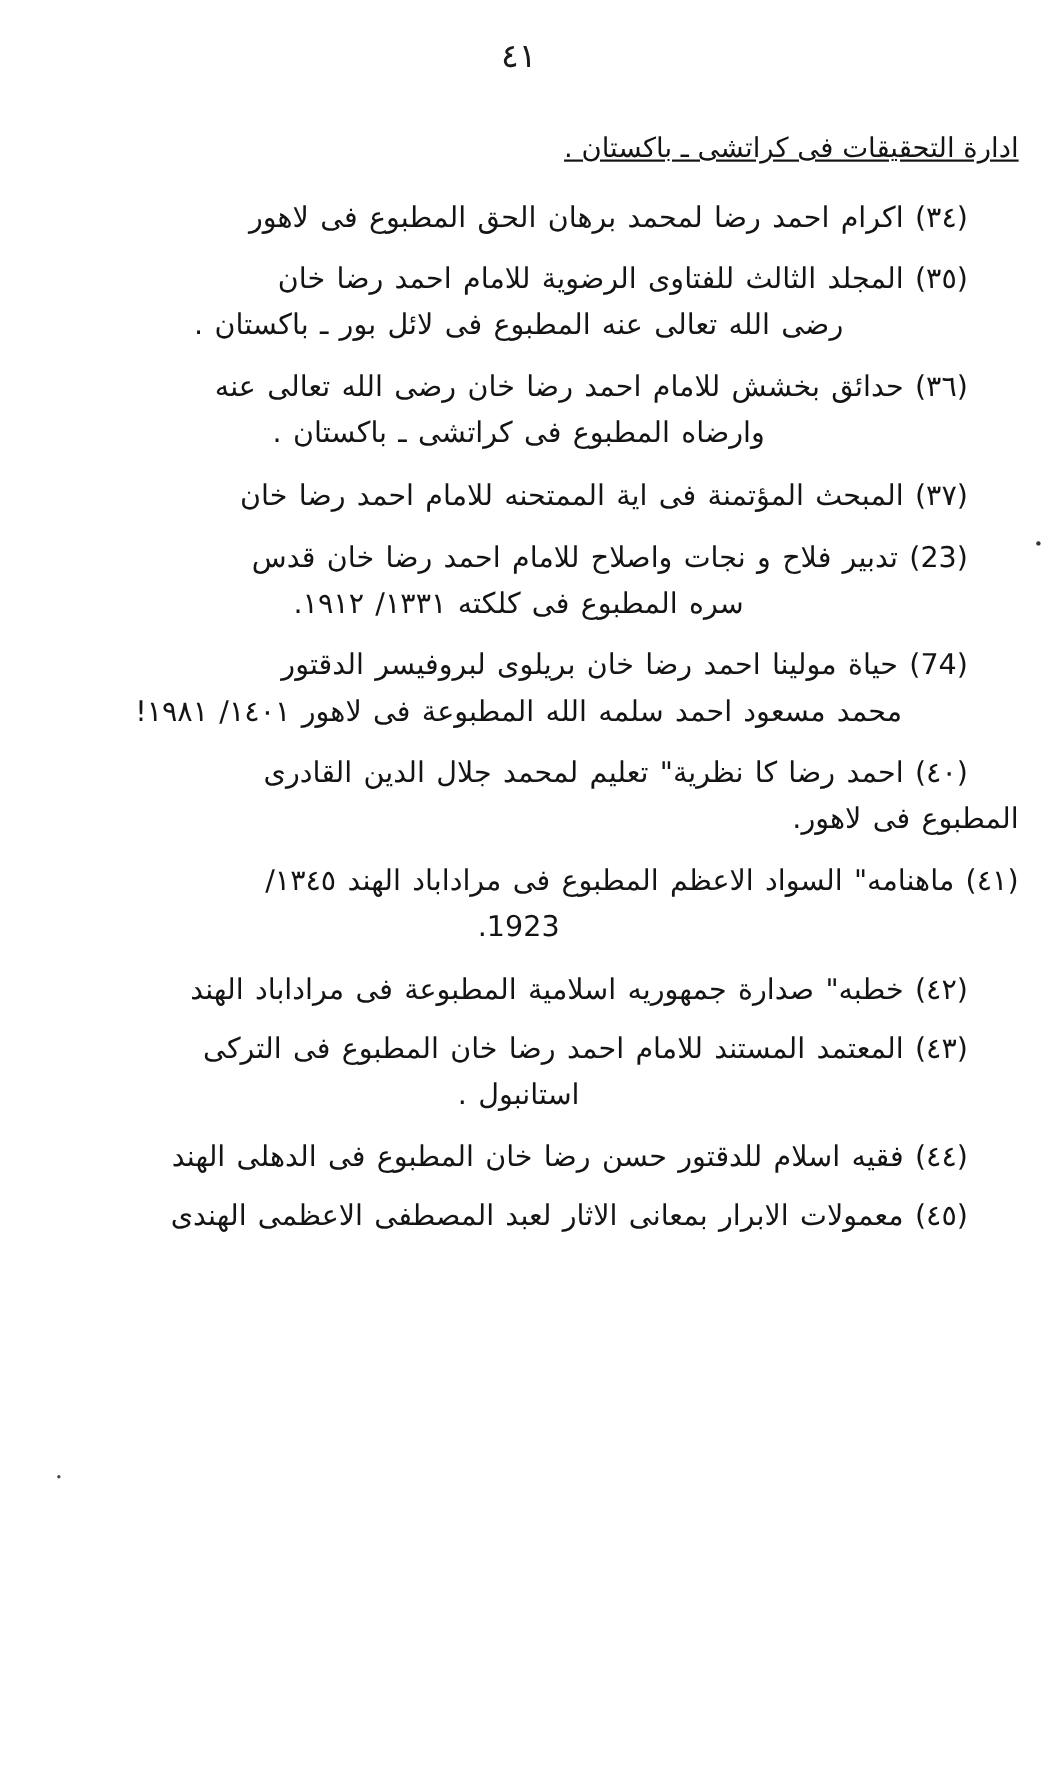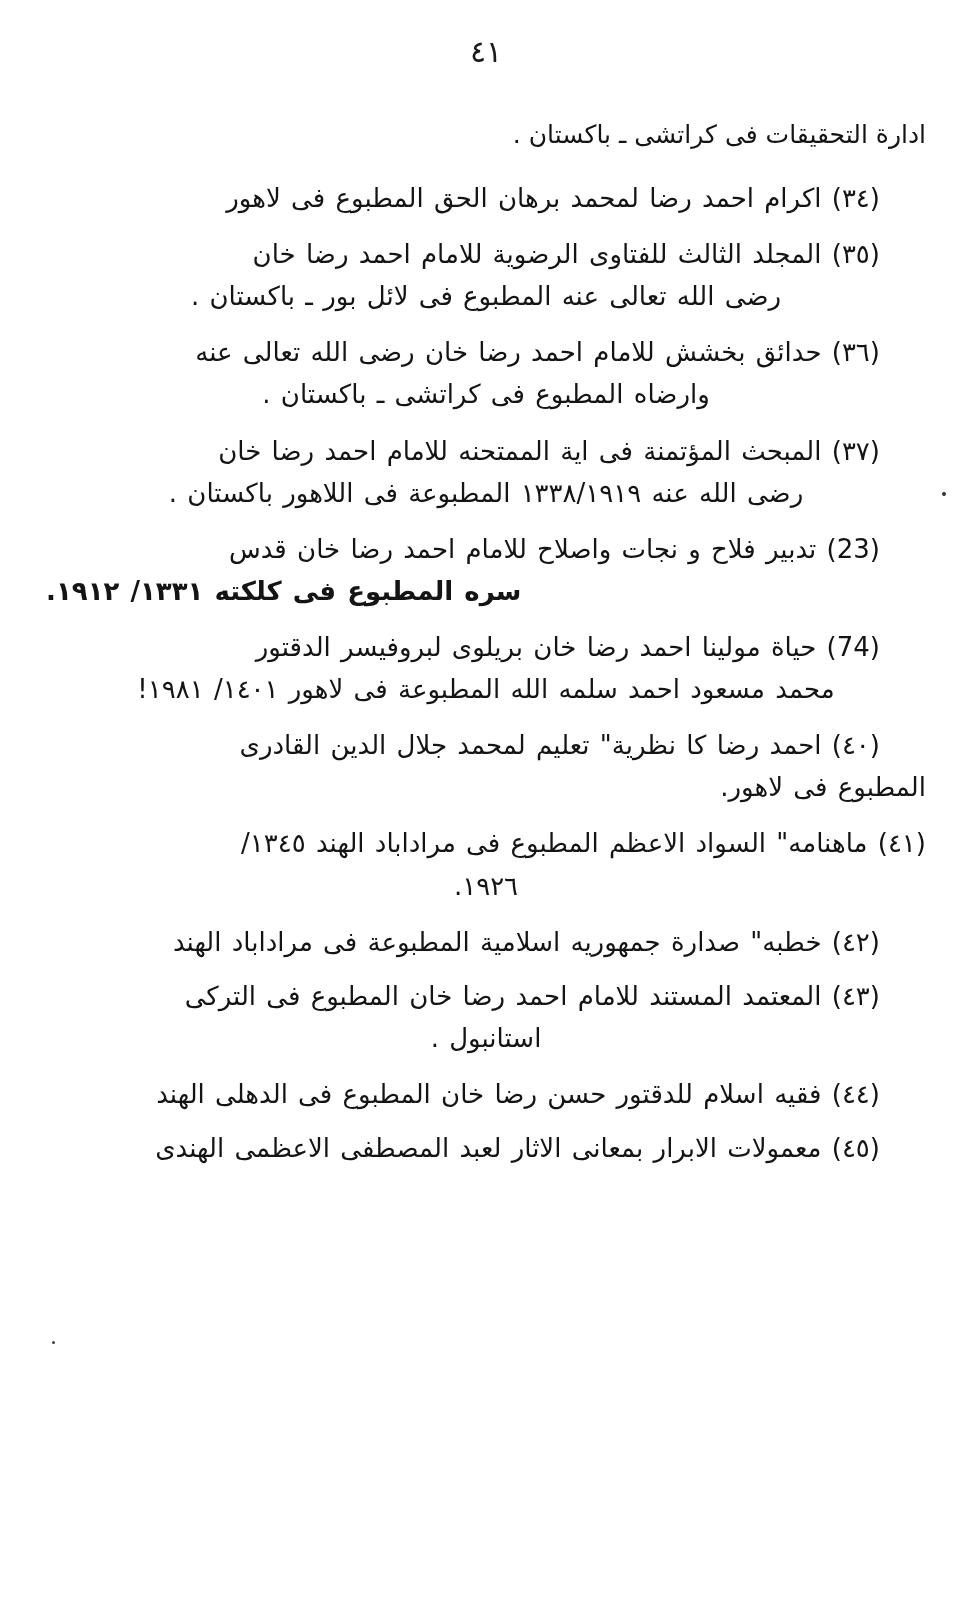--- a/index.html
+++ b/index.html
@@ -12,21 +12,21 @@
     height: 1616px;
     font-family: "DejaVu Sans", sans-serif;
     color: #161616;
     position: relative;
     overflow: hidden;
   }
   .page {
     width: 960px;
     height: 1616px;
     box-sizing: border-box;
-    padding: 26px 34px 10px 46px;
+    padding: 26px 34px 10px 17px;
     position: relative;
   }
   .page-number {
     text-align: center;
     font-size: 30px;
     letter-spacing: 1px;
     color: #1a1a1a;
     margin: 8px 0 46px 0;
     font-family: "DejaVu Sans", sans-serif;
   }
@@ -49,20 +49,21 @@
     margin-top: 12px;
   }
   .intro-line {
     font-size: 25px;
     line-height: 1.6;
     margin: 0 0 22px 0;
     color: #141414;
     padding-left: 0;
     padding-right: 0;
     text-align: right;
+    text-decoration: underline;
   }
   .entry.dense {
     margin-bottom: 8px;
   }
   .stray-dot {
     position: absolute;
     right: 14px;
     top: 492px;
     width: 4px;
     height: 4px;
@@ -99,41 +100,40 @@
       <div class="line" style="text-align:center;">رضى الله تعالى عنه المطبوع فى لائل بور ـ باكستان .</div>
     </div>
 
     <div class="entry">
       <div class="line first">(٣٦) حدائق بخشش للامام احمد رضا خان رضى الله تعالى عنه</div>
       <div class="line" style="text-align:center;">وارضاه المطبوع فى كراتشى ـ باكستان .</div>
     </div>
 
     <div class="entry">
       <div class="line first">(٣٧) المبحث المؤتمنة فى اية الممتحنه للامام احمد رضا خان</div>
-      <div class="line" style="text-align:center;">رضى الله عنه ١٣٣٨/١٩١٩ المطبوعة فى اللاهور باكستان .</div>
     </div>
 
     <div class="entry">
       <div class="line first">(23) تدبير فلاح و نجات واصلاح للامام احمد رضا خان قدس</div>
-      <div class="line" style="text-align:left;font-weight:bold;">سره المطبوع فى كلكته ١٣٣١/ ١٩١٢.</div>
+      <div class="line" style="text-align:center;">سره المطبوع فى كلكته ١٣٣١/ ١٩١٢.</div>
     </div>
 
     <div class="entry">
       <div class="line first">(74) حياة مولينا احمد رضا خان بريلوى لبروفيسر الدقتور</div>
       <div class="line" style="text-align:center;">محمد مسعود احمد سلمه الله المطبوعة فى لاهور ١٤٠١/ ١٩٨١!</div>
     </div>
 
     <div class="entry">
       <div class="line first">(٤٠) احمد رضا كا نظرية" تعليم لمحمد جلال الدين القادرى</div>
       <div class="line">المطبوع فى لاهور.</div>
     </div>
 
     <div class="entry">
       <div class="line">(٤١) ماهنامه" السواد الاعظم المطبوع فى مراداباد الهند ١٣٤٥/</div>
-      <div class="line" style="text-align:center;">١٩٢٦.</div>
+      <div class="line" style="text-align:center;">1923.</div>
     </div>
 
     <div class="entry dense">
       <div class="line first">(٤٢) خطبه" صدارة جمهوريه اسلامية المطبوعة فى مراداباد الهند</div>
     </div>
 
     <div class="entry">
       <div class="line first">(٤٣) المعتمد المستند للامام احمد رضا خان المطبوع فى التركى</div>
       <div class="line" style="text-align:center;">استانبول .</div>
     </div>

